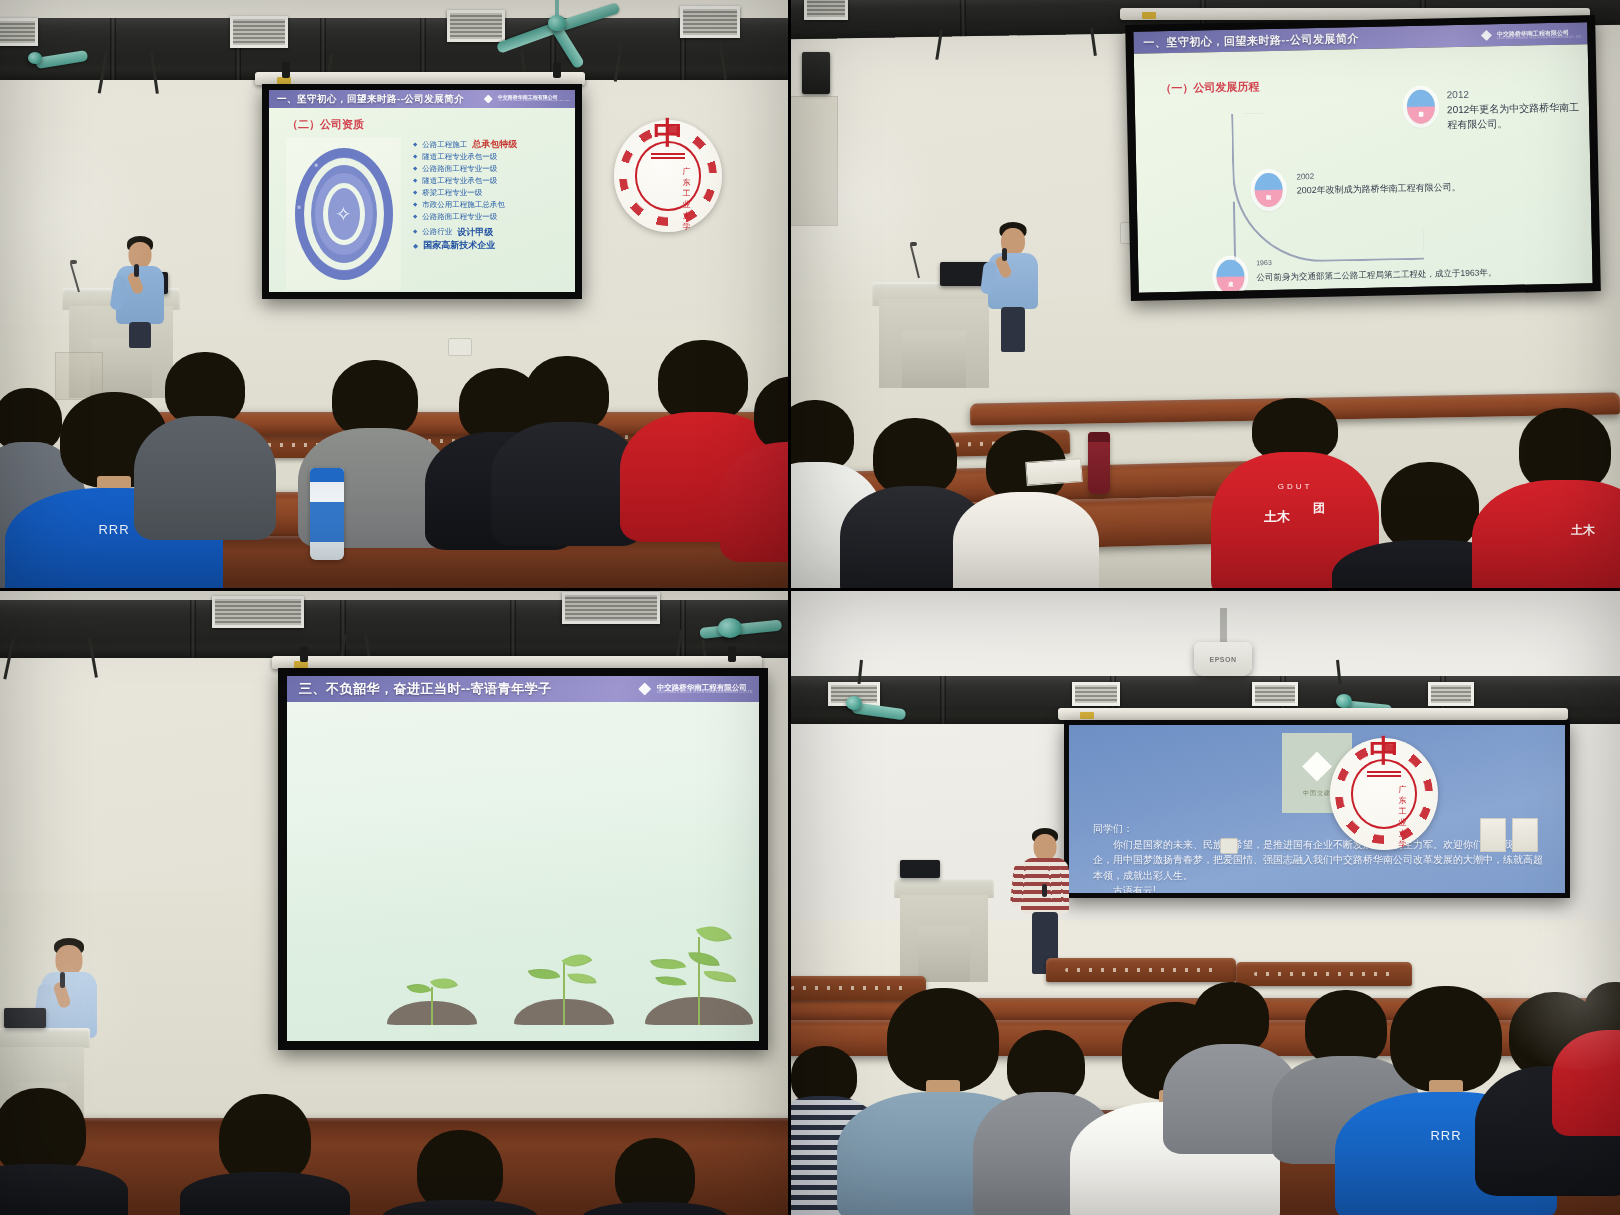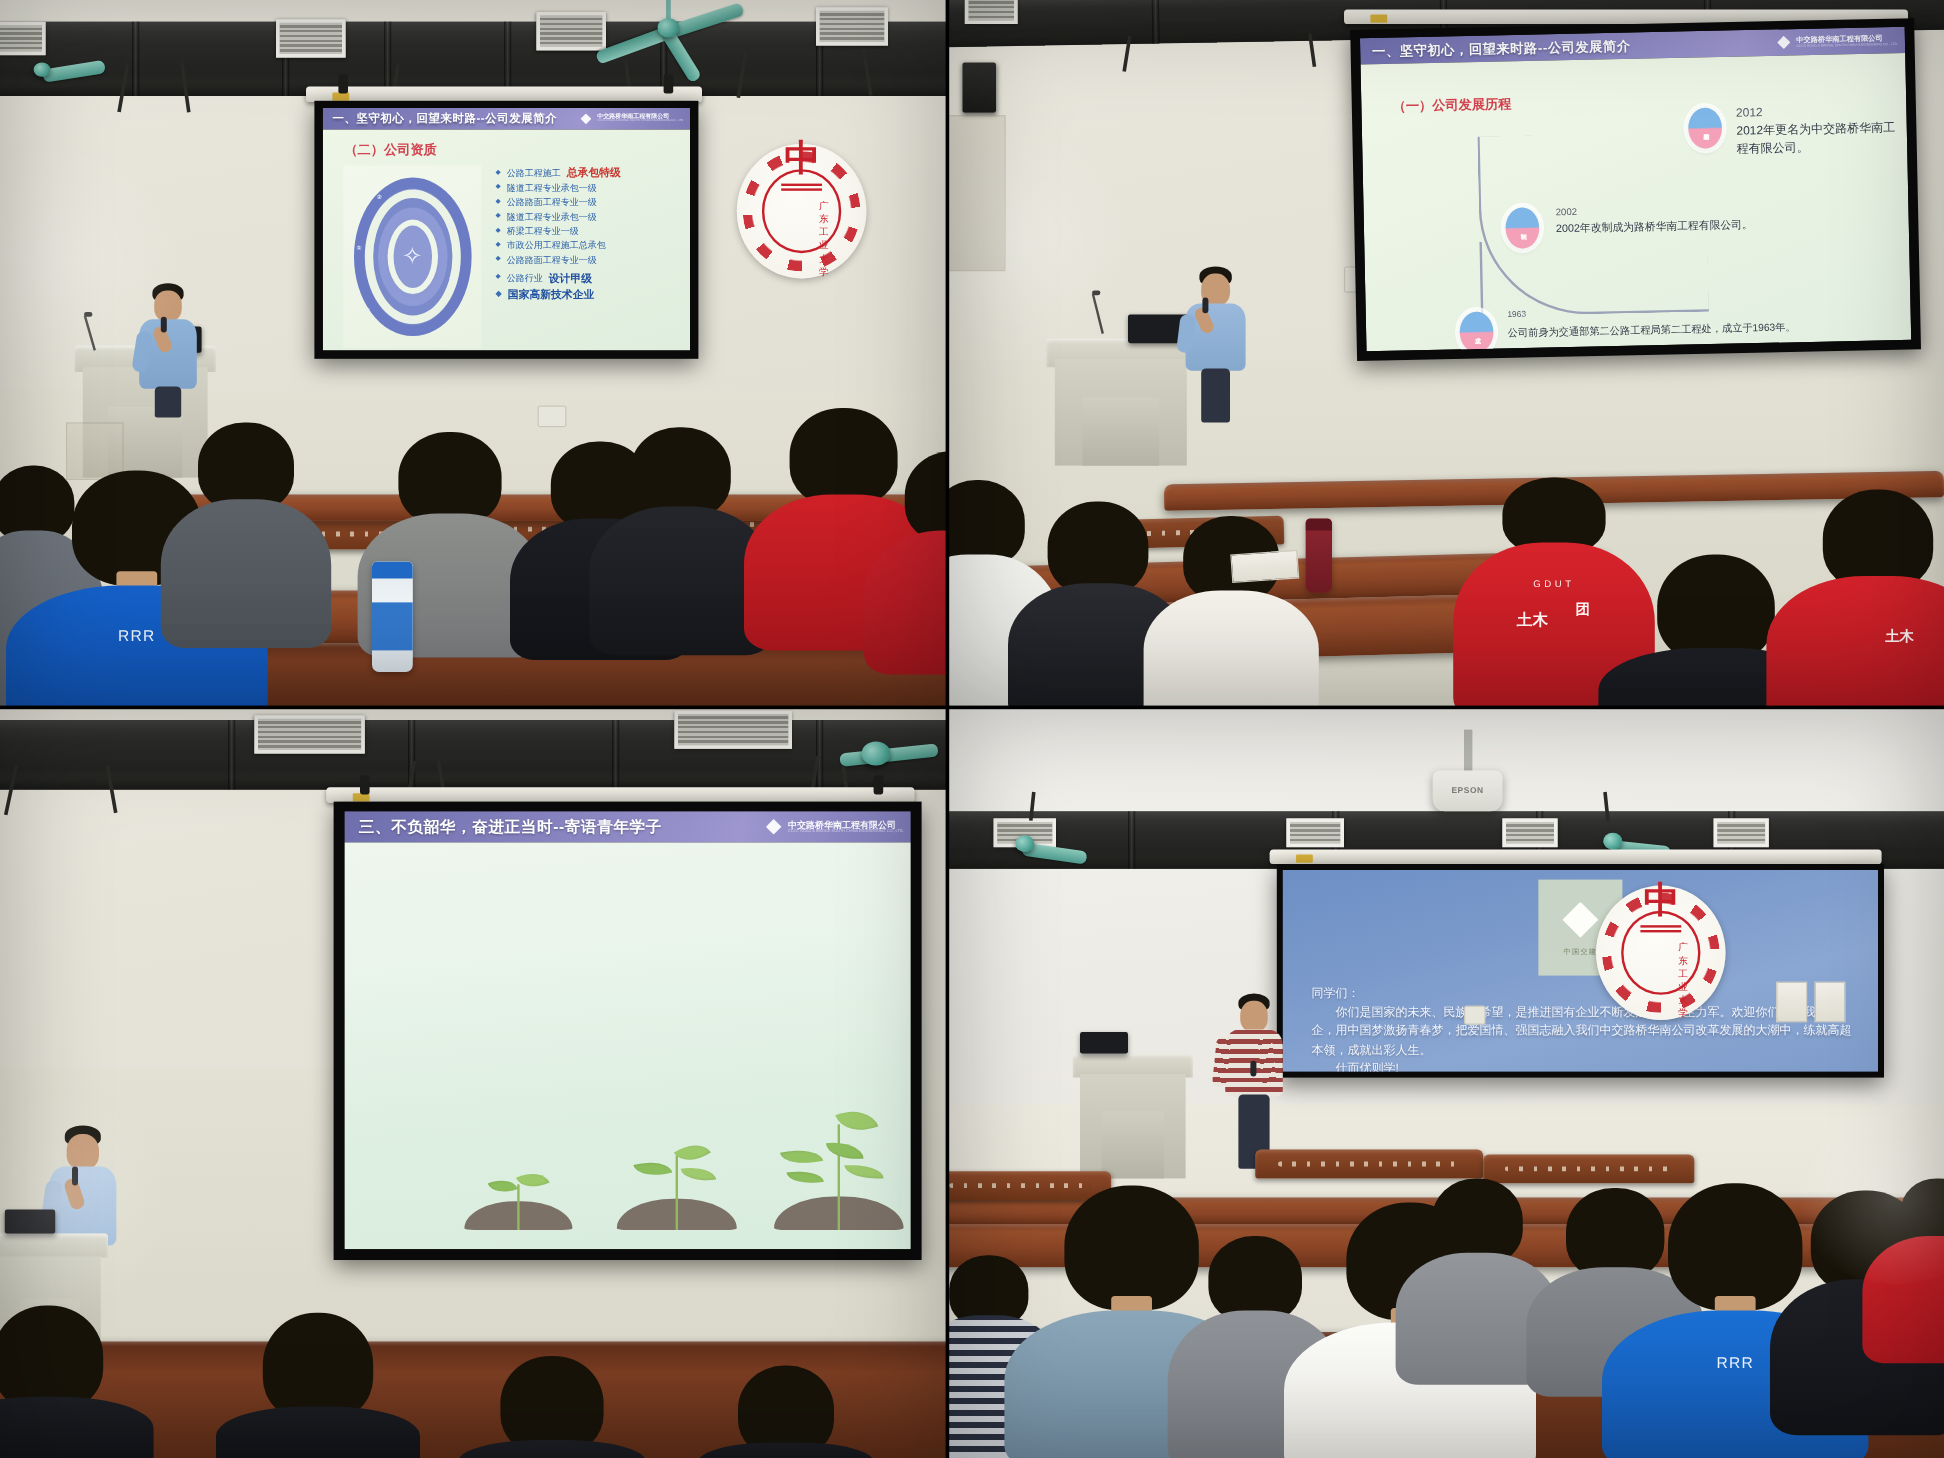--- a/index.html
+++ b/index.html
@@ -652,21 +652,21 @@
       <div class="slide s4-body" style="left:5px;top:5px;right:5px;bottom:5px;">
         <div class="s4-logo" style="left:50%;transform:translateX(-50%);top:8px;width:70px;height:80px;">
           <span class="compass" style="width:36px;height:36px;">
               <i class="v" style="width:30px;height:30px;background:#fdfdfa;"></i>
             </span>
           <span class="lbl" style="font-size:6px;">中国交建</span>
         </div>
         <div class="s4-text" style="left:24px;right:18px;top:96px;font-size:10px;">
           <span>同学们：</span>
           <span class="ind">你们是国家的未来、民族的希望，是推进国有企业不断发展壮大的生力军。欢迎你们走进我们央企，用中国梦激扬青春梦，把爱国情、强国志融入我们中交路桥华南公司改革发展的大潮中，练就高超本领，成就出彩人生。</span>
-          <span class="ind">仕而优则学!</span>
+          <span class="ind">古语有云!</span>
         </div>
       </div>
     </div>
 
     <div class="crest" style="left:540px;top:148px;width:108px;height:112px;">
       <div class="inner">
         <span class="glyph" style="font-size:30px;">中</span>
         <span class="bars">
             <b></b>
             <b></b>

